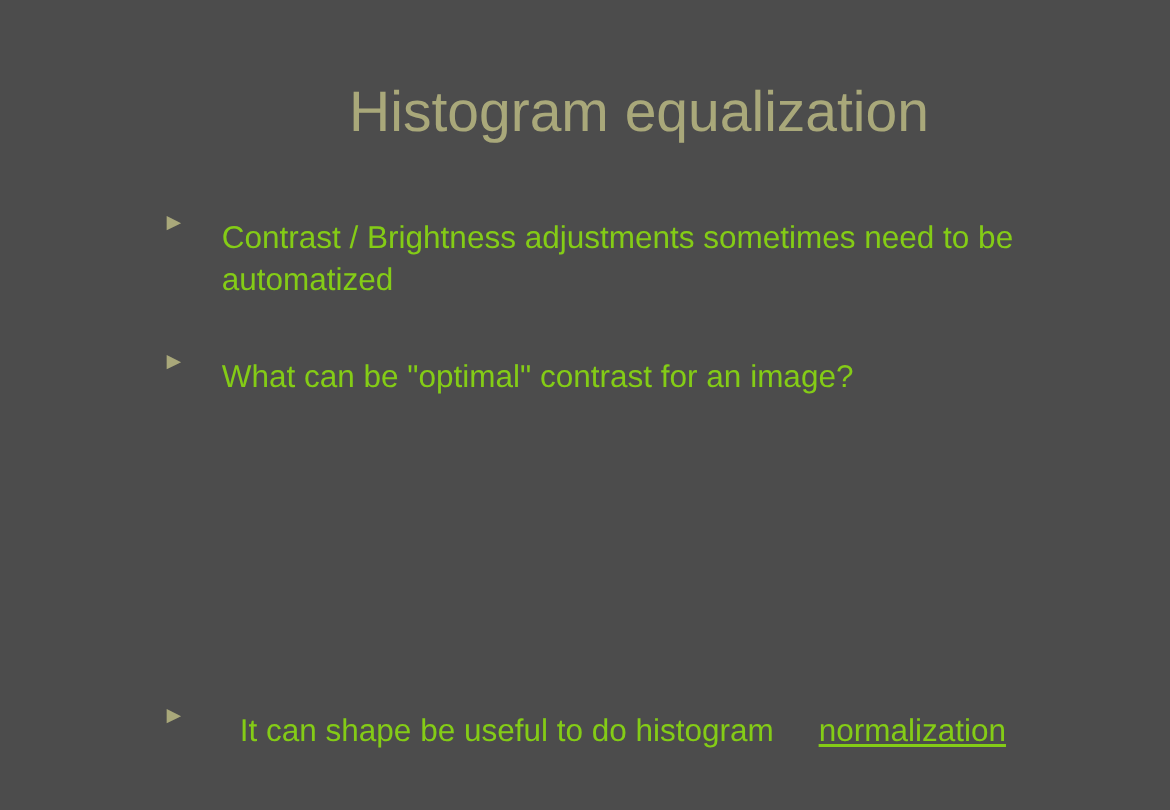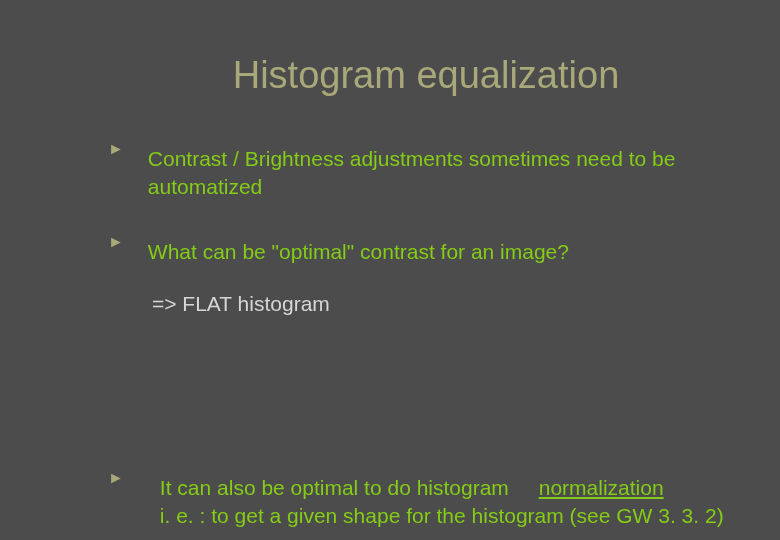--- a/index.html
+++ b/index.html
@@ -86,29 +86,27 @@
     <div class="bullet-item">
       <span class="bullet-icon">►</span>
       <span class="bullet-text">Contrast / Brightness adjustments sometimes need to be automatized</span>
     </div>
 
     <div class="bullet-item">
       <span class="bullet-icon">►</span>
       <span class="bullet-text">What can be "optimal" contrast for an image?</span>
     </div>
 
-    <div class="indent">=&gt; FLAT histogram</div>
 
   </div>
 
   <div class="bottom-block">
     <div class="bullet-item">
       <span class="bullet-icon">►</span>
       <span class="bullet-text">
-        <span>It can also be optimal to do histogram </span><span class="underline">normalization</span><br>
-        <span>i. e. : to get a given shape for the histogram (see GW 3. 3. 2)</span>
+        <span>It can shape be useful to do histogram </span><span class="underline">normalization</span><br>
       </span>
     </div>
   </div>
 
   <div class="page-num">4</div>
 
 </div>
 
 </body></html>

